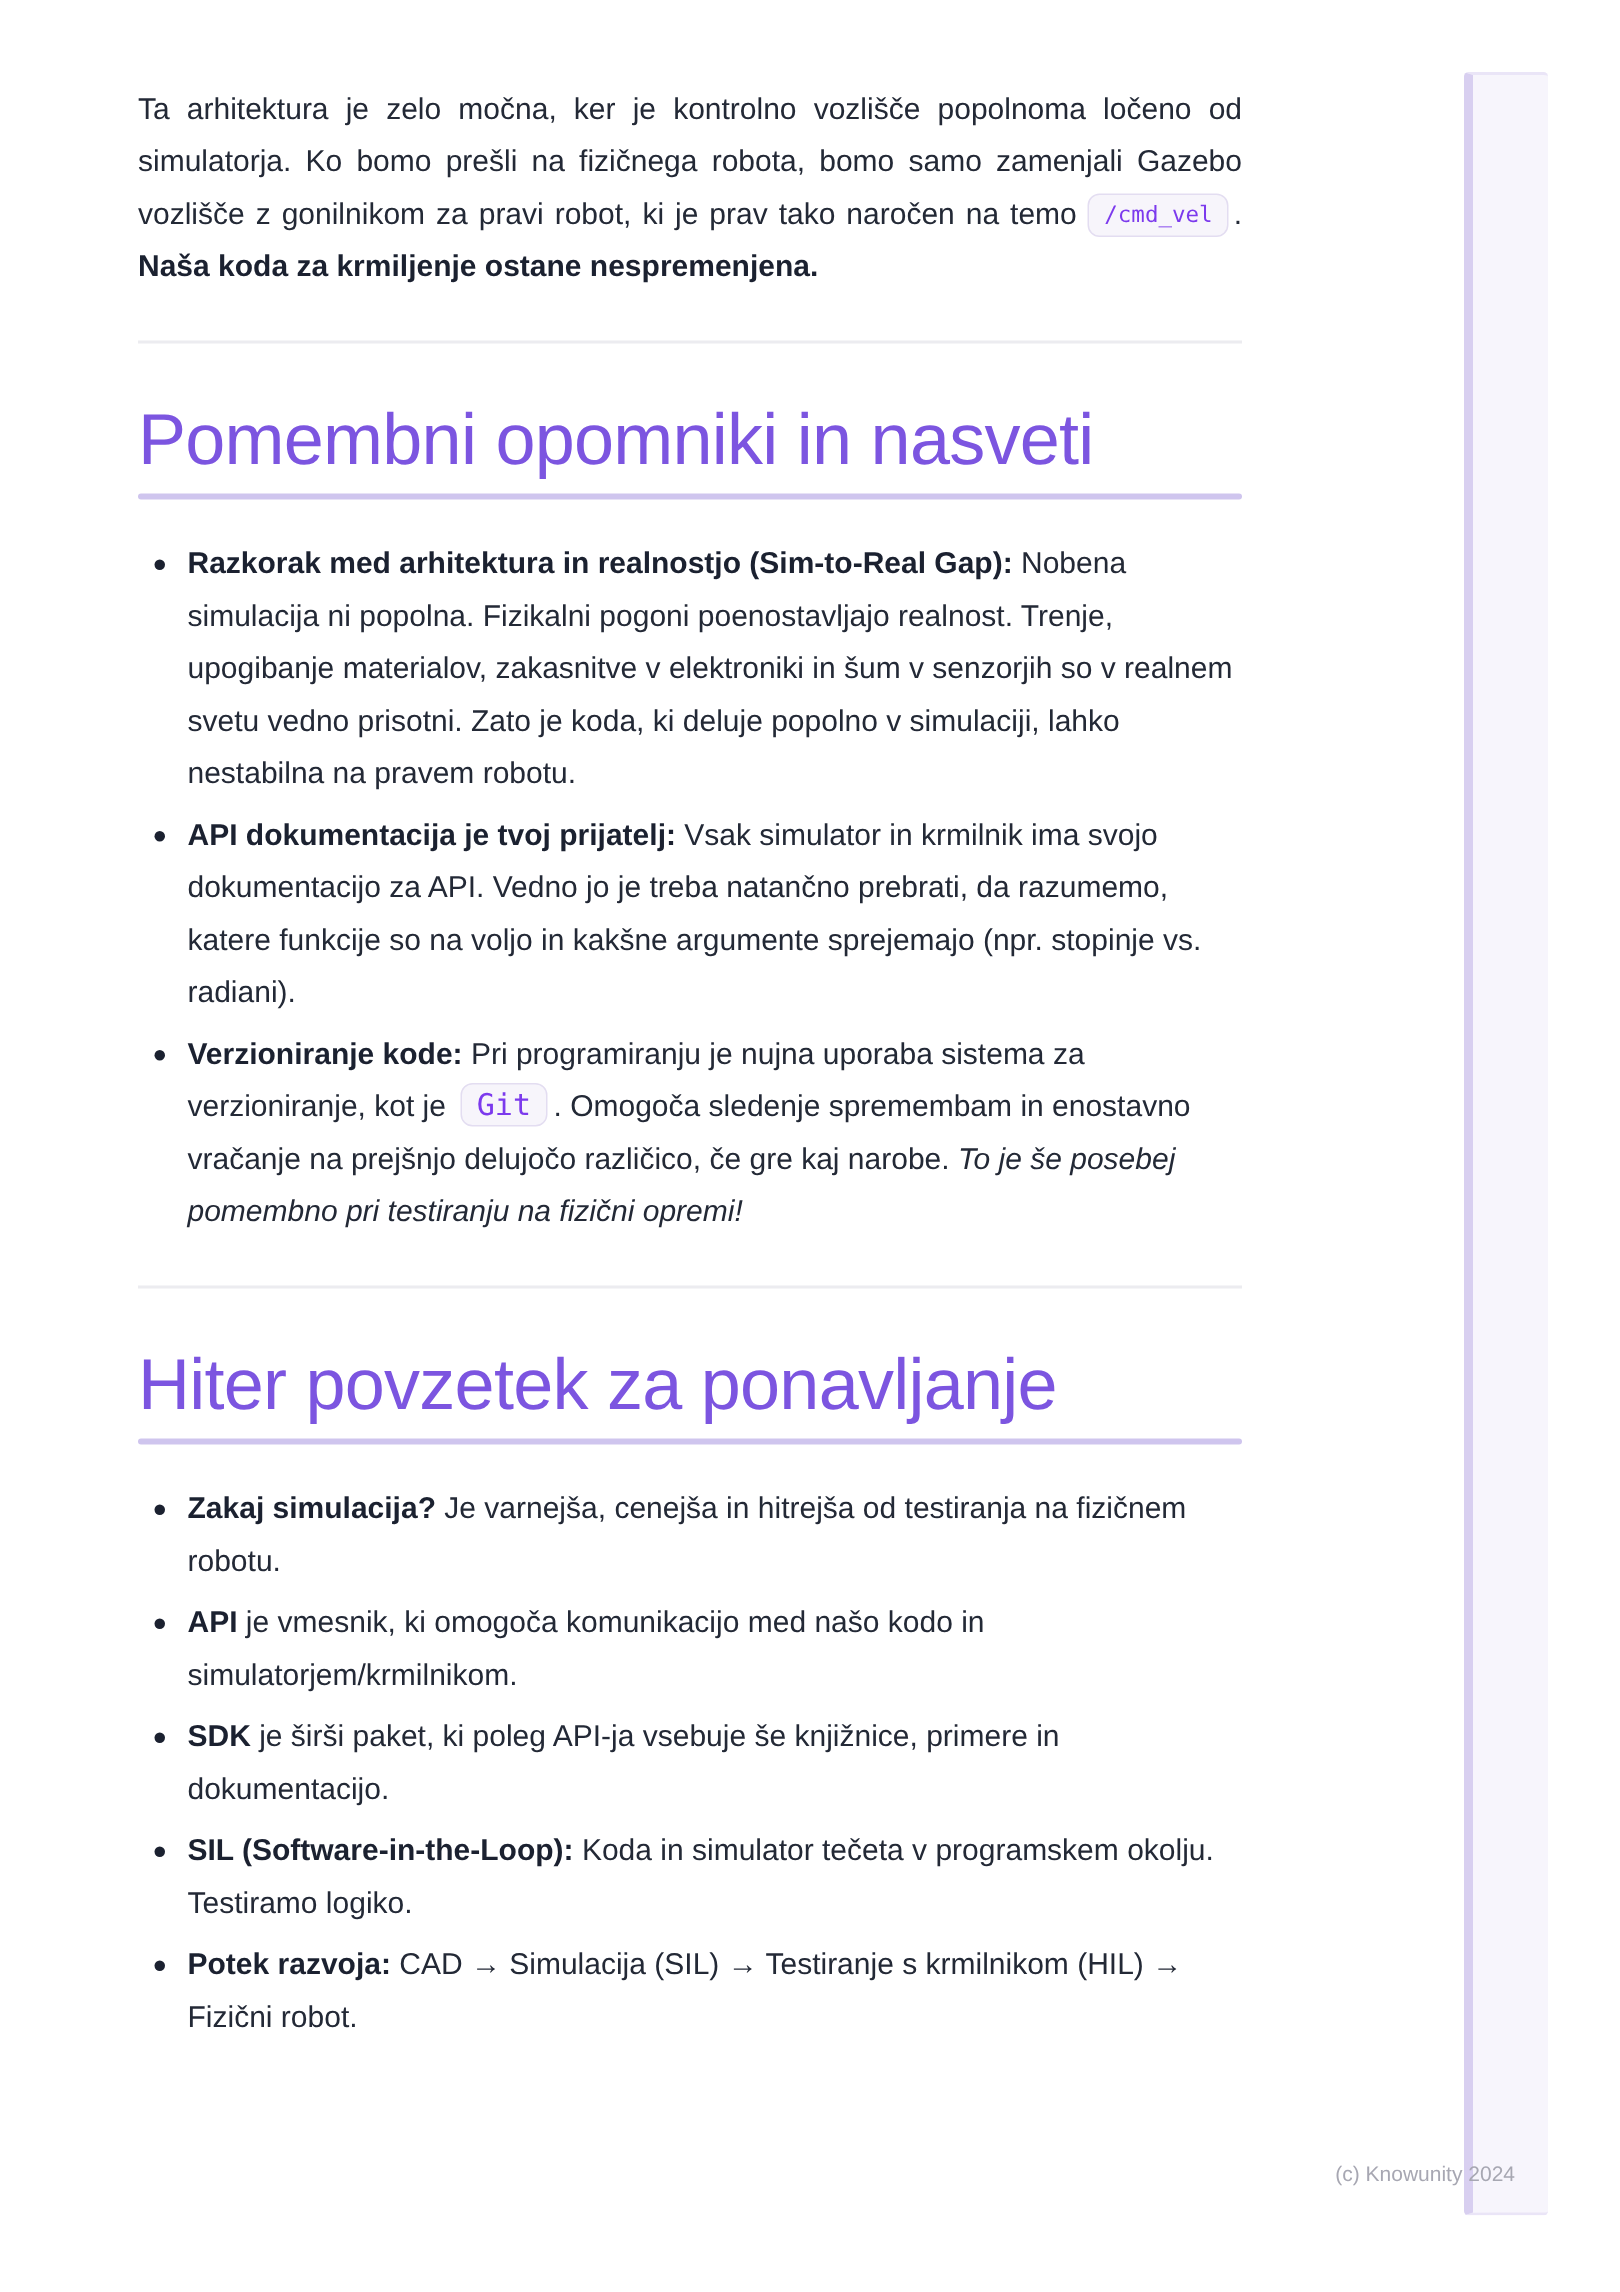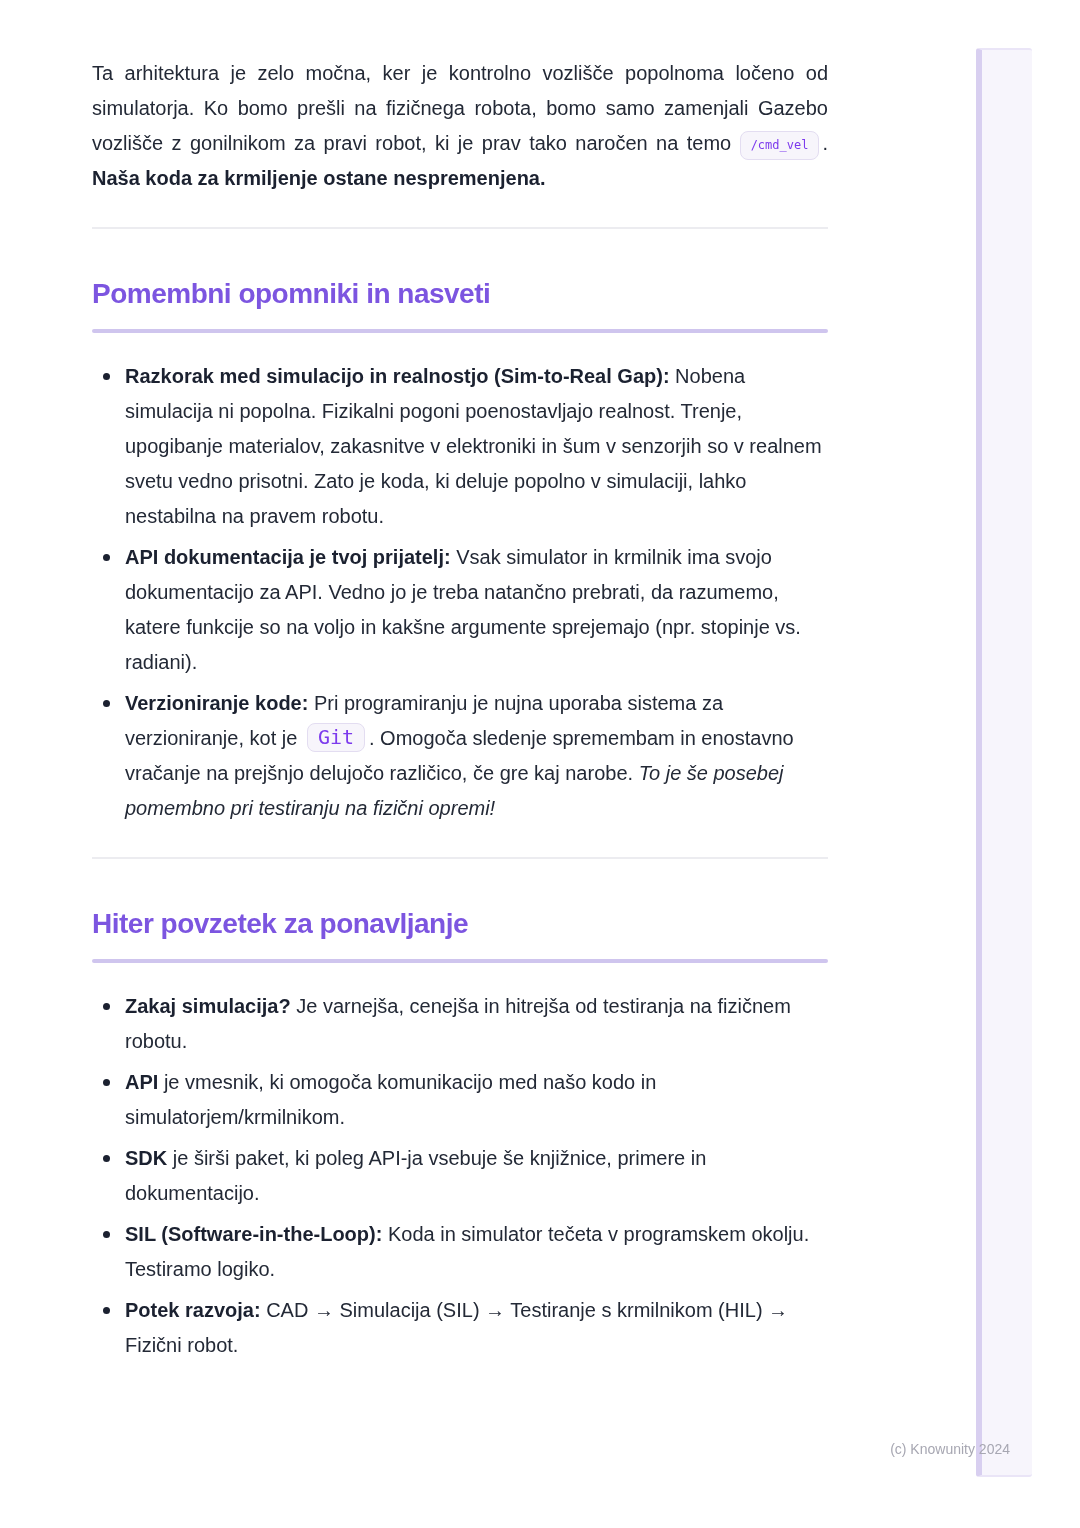--- a/index.html
+++ b/index.html
@@ -38,43 +38,43 @@
   .intro {
     margin: 0;
     font-size: 20px;
     line-height: 35px;
     text-align: justify;
     color: var(--body-text);
   }
   .chip {
     display: inline-block;
     font-family: "DejaVu Sans Mono", "Liberation Mono", monospace;
-    font-size: 12px;
+    font-size: 15px;
     line-height: 25px;
     color: var(--code-text);
     background: var(--code-bg);
     border: 1.5px solid var(--code-border);
     border-radius: 8px;
     padding: 1px 10px;
     margin: 0 3px 0 0;
     position: relative;
     top: -1px;
     font-weight: 400;
   }
   .intro strong, .lead { font-weight: 700; color: var(--lead-text); }
   hr.divider {
     border: none;
     border-top: 2px solid var(--divider);
     margin: 31px 0 0 0;
   }
   h1.section-heading {
     margin: 44px 0 0 0;
-    font-size: 28px;
+    font-size: 48px;
     line-height: 42px;
-    font-weight: 700;
+    font-weight: 400;
     letter-spacing: -0.5px;
     color: var(--heading);
   }
   .heading-underline {
     height: 4px;
     background: var(--heading-underline);
     border-radius: 2px;
     margin-top: 14px;
   }
   ul.bullet-list {
@@ -129,21 +129,21 @@
   <div class="content">
 
     <p class="intro"><span>Ta arhitektura je zelo močna, ker je kontrolno vozlišče popolnoma ločeno od simulatorja. Ko bomo prešli na fizičnega robota, bomo samo zamenjali Gazebo vozlišče z gonilnikom za pravi robot, ki je prav tako naročen na temo </span><code class="chip">/cmd_vel</code><span>. </span><strong>Naša koda za krmiljenje ostane nespremenjena.</strong></p>
 
     <hr class="divider">
 
     <h1 class="section-heading">Pomembni opomniki in nasveti</h1>
     <div class="heading-underline"></div>
 
     <ul class="bullet-list">
-      <li><strong class="lead">Razkorak med simulacijo in realnostjo (Sim-to-Real Gap):</strong><span> Nobena simulacija ni popolna. Fizikalni pogoni poenostavljajo realnost. Trenje, upogibanje materialov, zakasnitve v elektroniki in šum v senzorjih so v realnem svetu vedno prisotni. Zato je koda, ki deluje popolno v simulaciji, lahko nestabilna na pravem robotu.</span></li>
+      <li><strong class="lead">Razkorak med arhitektura in realnostjo (Sim-to-Real Gap):</strong><span> Nobena simulacija ni popolna. Fizikalni pogoni poenostavljajo realnost. Trenje, upogibanje materialov, zakasnitve v elektroniki in šum v senzorjih so v realnem svetu vedno prisotni. Zato je koda, ki deluje popolno v simulaciji, lahko nestabilna na pravem robotu.</span></li>
       <li><strong class="lead">API dokumentacija je tvoj prijatelj:</strong><span> Vsak simulator in krmilnik ima svojo dokumentacijo za API. Vedno jo je treba natančno prebrati, da razumemo, katere funkcije so na voljo in kakšne argumente sprejemajo (npr. stopinje vs. radiani).</span></li>
       <li><strong class="lead">Verzioniranje kode:</strong><span> Pri programiranju je nujna uporaba sistema za verzioniranje, kot je </span><code class="chip">Git</code><span>. Omogoča sledenje spremembam in enostavno vračanje na prejšnjo delujočo različico, če gre kaj narobe. </span><em>To je še posebej pomembno pri testiranju na fizični opremi!</em></li>
     </ul>
 
     <hr class="divider">
 
     <h1 class="section-heading">Hiter povzetek za ponavljanje</h1>
     <div class="heading-underline"></div>
 
     <ul class="bullet-list">

